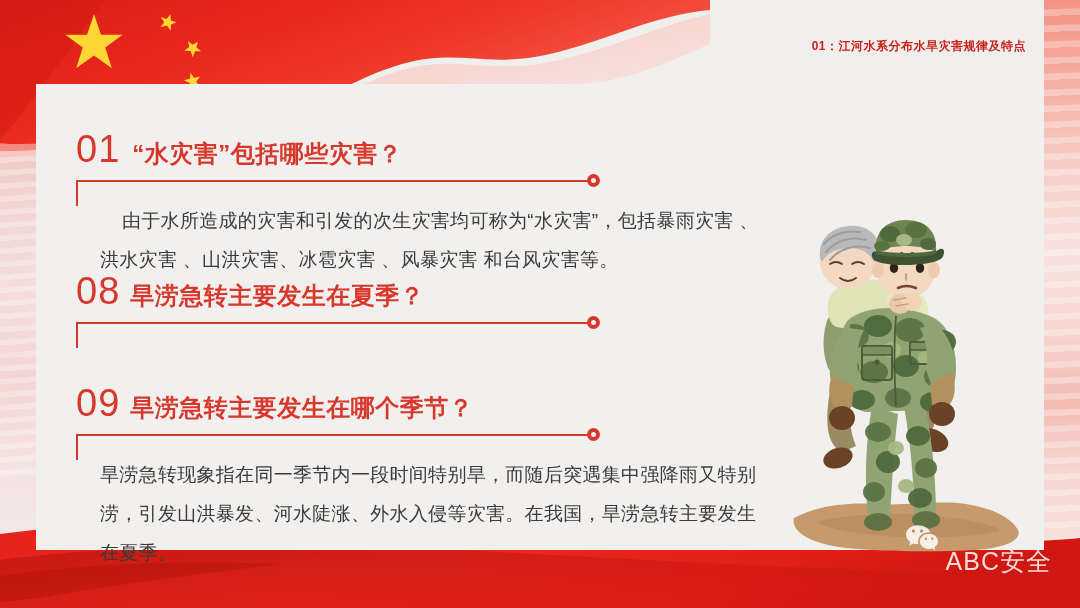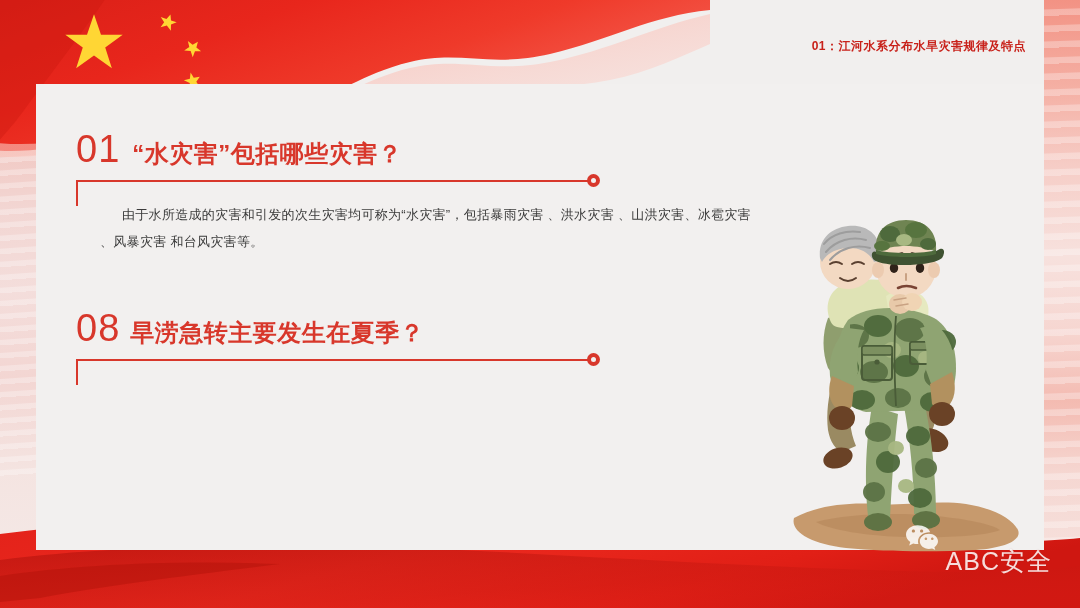--- a/index.html
+++ b/index.html
@@ -123,21 +123,21 @@
     z-index: 3;
   }
 
   
   .qa-block {
     position: absolute;
     left: 40px;
     width: 700px;
   }
   #qa-0 { top: 46px; }
-  #qa-1 { top: 188px; margin-top: 37px; }
+  #qa-1 { top: 188px; }
   #qa-2 { top: 300px; }
 
   .qa-heading {
     display: flex;
     align-items: baseline;
     white-space: nowrap;
   }
   .qa-number {
     font-family: "Liberation Sans", "DejaVu Sans", sans-serif;
     font-size: 38px;
@@ -189,21 +189,21 @@
     position: absolute;
     left: 4px; top: 4px;
     width: 5px; height: 5px;
     border-radius: 50%;
     background: #f2f0ef;
   }
 
   .qa-body {
     margin-top: -4px;
     padding-left: 24px;
-    font-size: 13px;
+    font-size: 19px;
     line-height: 2.05;
     color: #3b3b3b;
     letter-spacing: .3px;
     max-width: 660px;
   }
   .qa-body.indent1 { text-indent: 22px; }
 
   
   .illustration {
     position: absolute;
@@ -299,20 +299,32 @@
         <span class="qa-number">08</span>
         <span class="qa-question">旱涝急转主要发生在夏季？</span>
       </div>
       <div class="qa-bracket">
         <div class="rule" style="width:518px;"></div>
         <div class="stub"></div>
         <div class="dot" style="left:511px;"></div>
       </div>
     </div>
 
+    <div class="qa-block" id="qa-2">
+      <div class="qa-heading">
+        <span class="qa-number">09</span>
+        <span class="qa-question">旱涝急转主要发生在哪个季节？</span>
+      </div>
+      <div class="qa-bracket">
+        <div class="rule" style="width:518px;"></div>
+        <div class="stub"></div>
+        <div class="dot" style="left:511px;"></div>
+      </div>
+      <div class="qa-body">旱涝急转现象指在同一季节内一段时间特别旱，而随后突遇集中强降雨又特别涝，引发山洪暴发、河水陡涨、外水入侵等灾害。在我国，旱涝急转主要发生在夏季。</div>
+    </div>
 
   </div>
 
   <div class="illustration">
     <svg width="250" height="360" viewBox="0 0 250 360" xmlns="http://www.w3.org/2000/svg">
       <defs>
         <clipPath id="uniClip">
           <path d="M64,80 L186,80 L186,330 L64,330 Z"></path>
         </clipPath>
       </defs>

